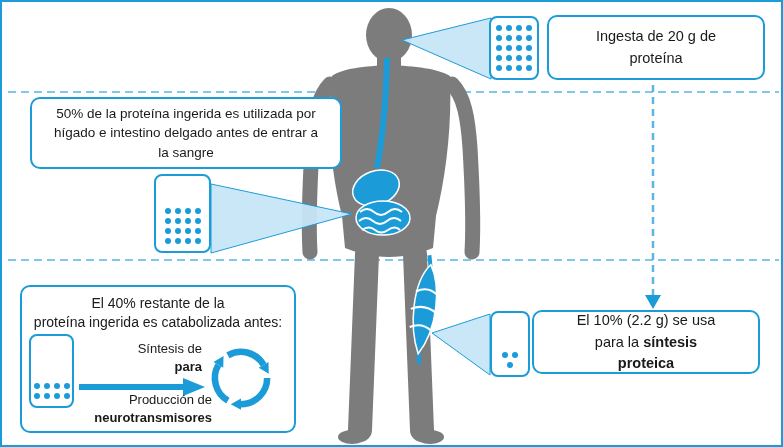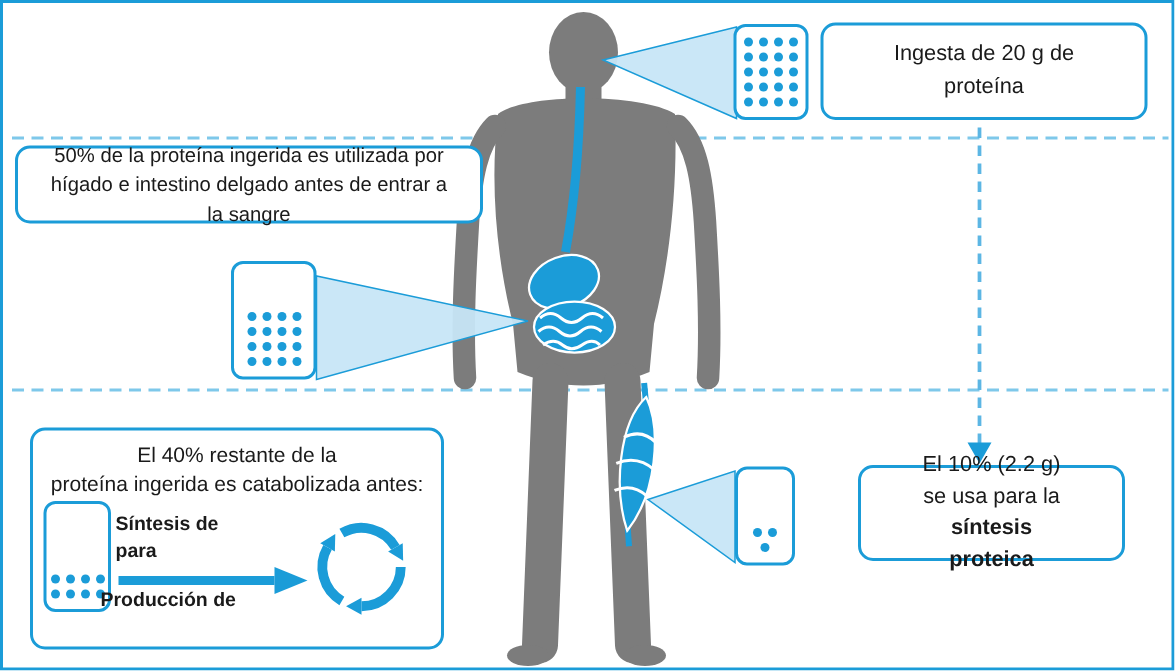--- a/index.html
+++ b/index.html
@@ -10,28 +10,28 @@
   }
   .bgsvg { position:absolute; left:0; top:0; }
 
   .callout {
     position:absolute; background:#ffffff; border:2px solid #1b9cd8;
     border-radius:10px; color:#1a1a1a; text-align:center;
     display:flex; align-items:center; justify-content:center;
     line-height:1.45;
   }
   .callout-intake    { left:545px; top:13px;  width:218px; height:65px; font-size:14.5px; padding:16px 30px; }
-  .callout-liver     { left:8px;  top:95px;  width:312px; height:52px; font-size:13.5px; padding:20px 20px; }
-  .callout-synthesis { left:570px; top:308px; width:178px; height:64px; font-size:14.5px; padding:4px 37px; }
+  .callout-liver     { left:28px;  top:95px;  width:312px; height:72px; font-size:13.5px; padding:20px 20px; }
+  .callout-synthesis { left:530px; top:308px; width:228px; height:64px; font-size:14.5px; padding:4px 37px; }
   .panel-catabolism  {
     position:absolute; left:18px; top:283px; width:276px; height:148px;
     background:#ffffff; border:2px solid #1b9cd8; border-radius:10px; color:#1a1a1a;
   }
   .panel-title { position:absolute; top:7px; left:8px; right:8px; text-align:center; font-size:14px; line-height:1.35; }
-  .panel-label { position:absolute; text-align:left; font-size:13px; line-height:1.35;font-weight:bold; }
+  .panel-label { position:absolute; text-align:right; font-size:13px; line-height:1.35; }
   .label-urea  { left:55px; top:53px;  width:125px; }
   .label-neuro { left:45px; top:104px; width:145px; }
   .panel-arrow { position:absolute; left:55px; top:89px; }
   .panel-recycle { position:absolute; left:176px; top:48px; }
   .panel-card { left:7px; top:47px; width:45px; height:74px; }
 
   .card {
     position:absolute; background:#ffffff; border:2px solid #1b9cd8; border-radius:8px;
     display:flex; flex-direction:column; align-items:center; padding:5px 3px;
   }
@@ -198,20 +198,21 @@
       <b>para</b>
     </div>
 
     <svg class="panel-arrow" width="130" height="22" viewBox="0 0 130 22">
       <line x1="2" y1="11" x2="106" y2="11" stroke="#1b9cd8" stroke-width="6"></line>
       <polygon points="106,2 128,11 106,20" fill="#1b9cd8"></polygon>
     </svg>
 
     <div class="panel-label label-neuro">
       <span>Producción de</span><br>
+      <b>neurotransmisores</b>
     </div>
 
     <svg class="panel-recycle" width="86" height="86" viewBox="0 0 92 92">
       <g fill="none" stroke="#1b9cd8" stroke-width="7">
         <path d="M32,21.8 A28,28 0 0 1 70.2,32"></path>
         <path d="M74,46 A28,28 0 0 1 46,74"></path>
         <path d="M32,70.2 A28,28 0 0 1 21.8,32"></path>
       </g>
       <g fill="#1b9cd8">
         <polygon points="75.7,41.5 65,35 75.4,29"></polygon>

